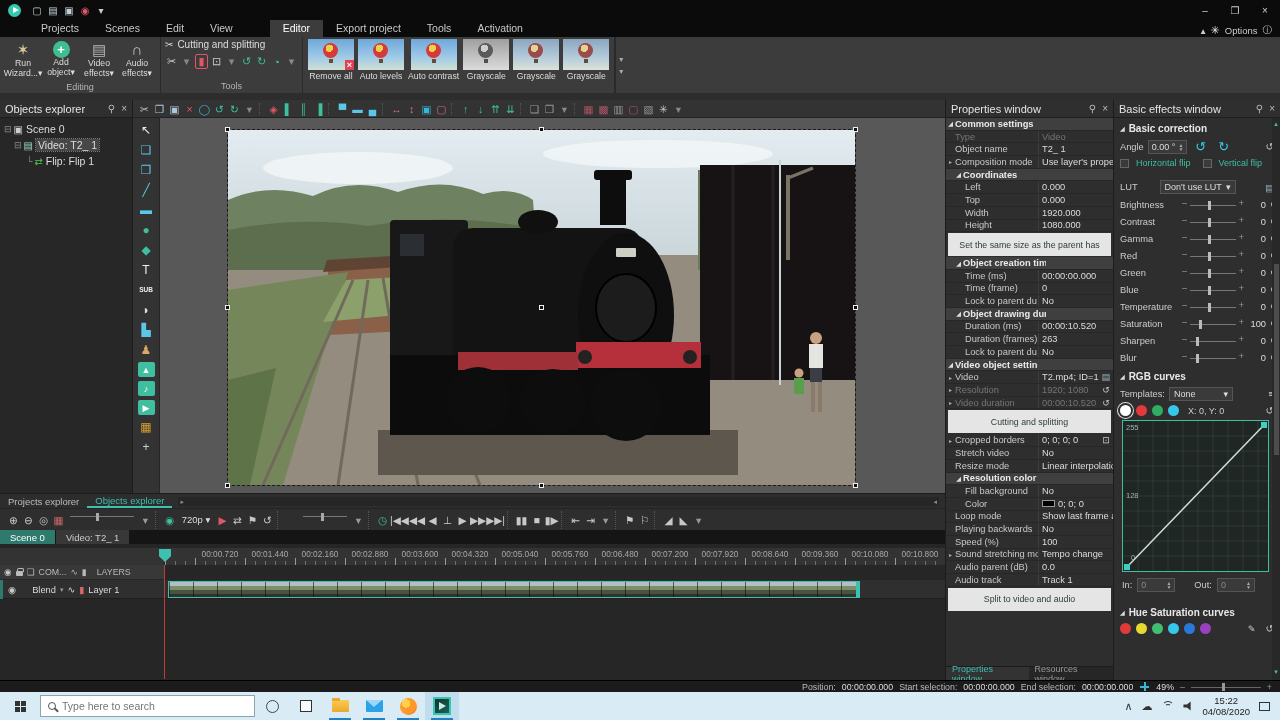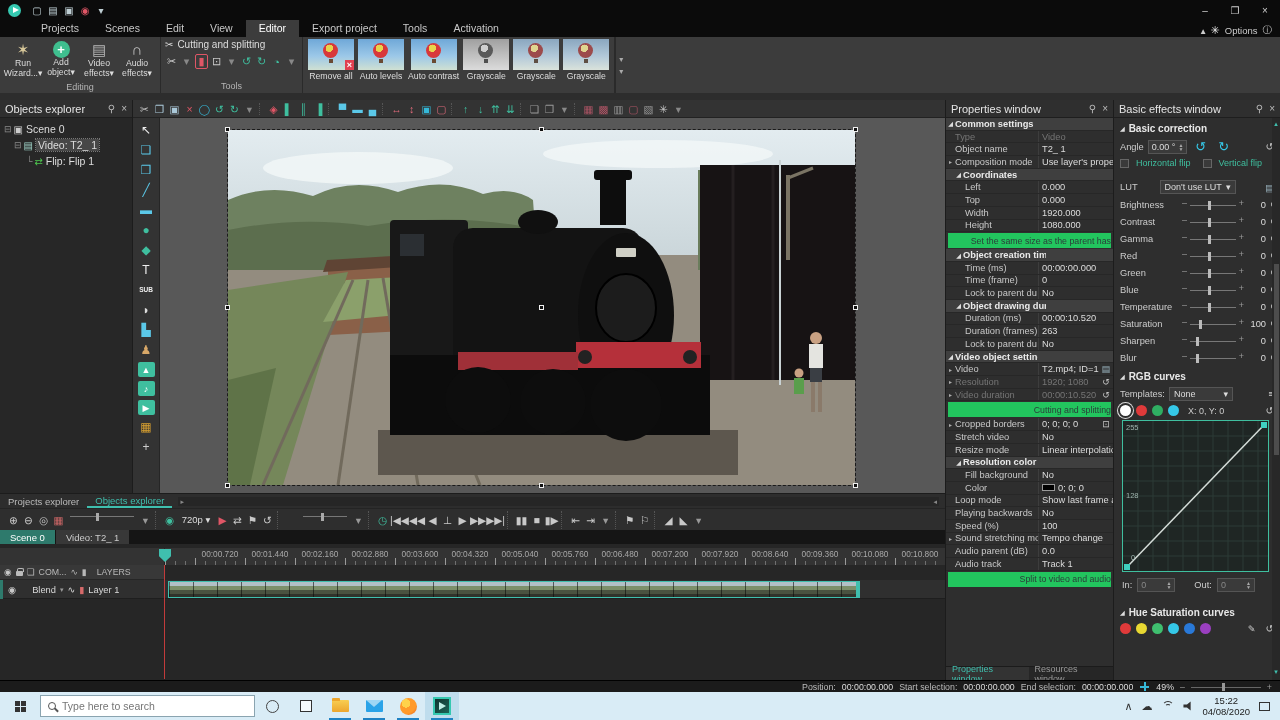--- a/index.html
+++ b/index.html
@@ -19,21 +19,21 @@
   .title-text { position:absolute; left:0; right:0; text-align:center; color:#cfcfcf; }
   .winbtns { margin-left:auto; display:flex; z-index:2; }
   .winbtn { width:30px; height:20px; display:flex; align-items:center; justify-content:center;
     color:#ccc; font-size:10px; }
 
   
   #menubar { left:0; top:20px; width:1280px; height:17px; background:#0b0b0b; display:flex;
     align-items:flex-end; font-size:10.5px; }
   .menu-tabs { display:flex; margin-left:28px; height:17px; }
   .mtab { padding:2px 13px 3px; color:#c8c8c8; }
-  .mtab.active { background:#3c3c3c; color:#fff; }
+  .mtab.active { background:#3c3c3c; color:#fff;margin-left:24px; }
   .menu-right { margin-left:auto; display:flex; align-items:center; gap:5px; padding-right:8px;
     color:#ccc; font-size:9.5px; }
   .gearg { color:#e8e8e8; font-size:11px; }
 
   
   #ribbon { left:0; top:37px; width:1280px; height:56px; background:#3c3c3c; display:flex; }
   #ribbon-strip { left:0; top:93px; width:1280px; height:7px; background:#2d2d2d; }
   .rgroup { display:flex; flex-direction:column; border-right:1px solid #2a2a2a; }
   .rgroup-body { flex:1; display:flex; align-items:center; padding:2px 4px; }
   .rgroup-label { height:13px; text-align:center; color:#b5b5b5; font-size:9px; line-height:13px; }
@@ -119,21 +119,21 @@
   .prow .pval { flex:1 1 auto; align-self:stretch; display:flex; align-items:center;
     border-left:1px solid #3d3d3d; padding-left:3px; color:#dcdcdc; overflow:hidden;
     white-space:nowrap; }
   .prow .picn { flex:0 0 0; overflow:hidden; text-align:center; color:#c8c8c8; font-size:9px; }
   .prow.sec0, .prow.sec1 { background:#3f3f3f; font-weight:bold; color:#eaeaea; }
   .prow.sec0 .arr::before, .prow.sec1 .arr::before { content:"◢"; font-size:6px; color:#ddd; }
   .prow.sec1 .arr { margin-left:8px; }
   .prow.ind .plbl { padding-left:10px; }
   .prow.arrow .arr::before { content:"▸"; }
   .prow.grayed .plbl, .prow.grayed .pval { color:#757575; }
-  .prow.btn { background:#22c55e; margin:1px 2px; height:15px; justify-content:flex-end;
+  .prow.btn { background:#e5e5e5; margin:1px 2px; height:23px; justify-content:center;
     color:#2c3c3a; font-size:8.8px; border:none; }
   .prow.btn .plbl { flex:0 0 auto; }
   .prow.icon-reset .picn, .prow.icon-folder .picn, .prow.icon-crop .picn { flex:0 0 14px; }
   .prow.icon-reset .picn::before { content:"↺"; }
   .prow.icon-folder .picn::before { content:"▤"; color:#9bb5c0; }
   .prow.icon-crop .picn::before { content:"⊡"; }
   .chip { display:none; width:13px; height:7px; background:#000; border:1px solid #999;
     margin-right:3px; flex:none; }
   .prow.swatch .chip { display:inline-block; }
   .props-tabs { height:14px; display:flex; background:#262626; border-top:1px solid #1b1b1b;

